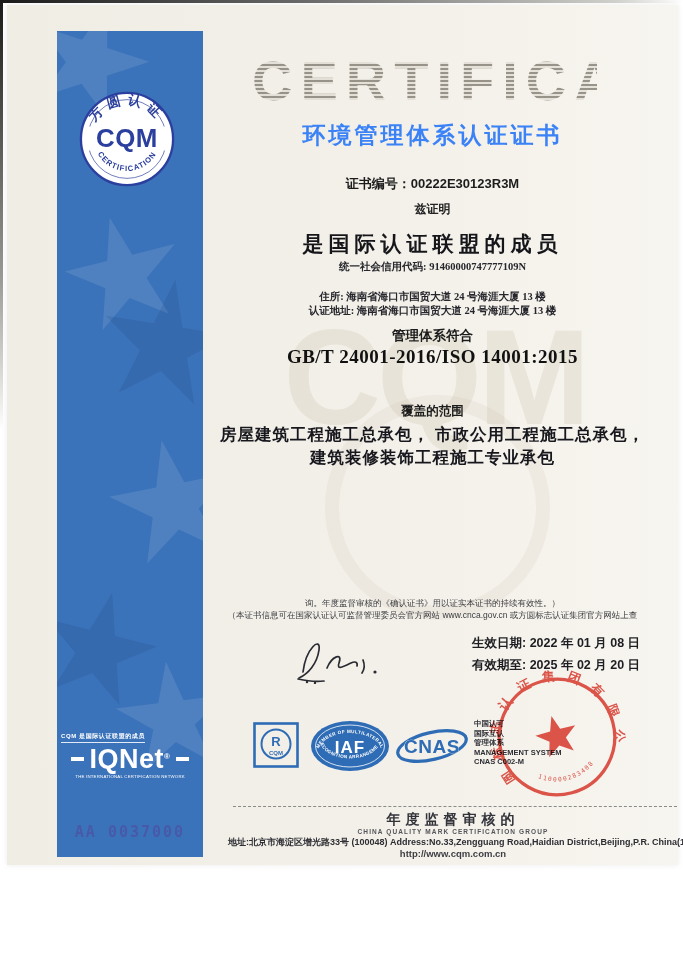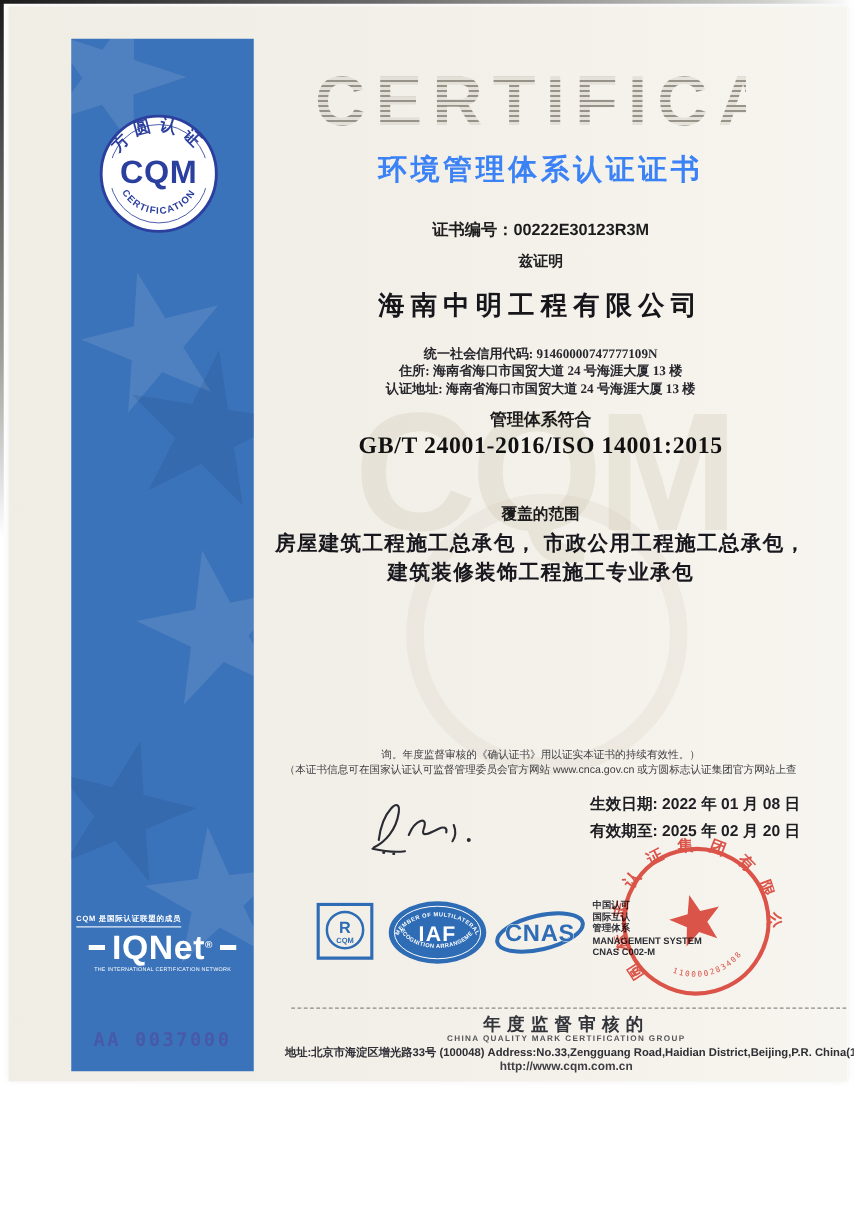--- a/index.html
+++ b/index.html
@@ -55,21 +55,21 @@
 
   
   .cjk-sans { font-family:"Liberation Sans","DejaVu Sans",sans-serif; }
   .cjk-serif { font-family:"Liberation Serif","DejaVu Serif",serif; }
   .center-col { left:205px; width:455px; text-align:center; z-index:1; }
 
   .title      { top:120px; font-size:23px; font-weight:bold; letter-spacing:3px; color:#3b82f6; }
   .certno     { top:175px; font-size:13px; color:#1c1c1c; font-weight:600; }
   .certify    { top:201px; font-size:12px; color:#222; font-weight:600; }
   .company    { top:230px; font-size:21px; letter-spacing:5px; color:#15151a; font-weight:600; }
-  .credit     { top:276px; font-size:10.5px; color:#26262c; font-weight:600; }
+  .credit     { top:260px; font-size:10.5px; color:#26262c; font-weight:600; }
   .residence  { top:290px; font-size:10.5px; color:#26262c; font-weight:600; }
   .certaddr   { top:304px; font-size:10.5px; color:#26262c; font-weight:600; }
   .conform    { top:327px; font-size:13.5px; font-weight:bold; color:#1c1c1c; }
   .standard   { top:346px; font-size:19px; font-weight:bold; color:#111; letter-spacing:0.5px; }
   .scopehead  { top:403px; font-size:12.5px; font-weight:bold; color:#1c1c1c; }
   .scope1     { top:424px; font-size:16.5px; letter-spacing:1px; color:#17171d; font-weight:600; }
   .scope2     { top:447px; font-size:16.5px; letter-spacing:1px; color:#17171d; font-weight:600;font-family:Liberation Mono, monospace; }
   .note       { top:597px; font-size:8.5px; line-height:12px; color:#3c3c40; }
 
   .dates { left:472px; top:632px; z-index:1; font-size:12.5px; color:#1d1d22;
@@ -147,21 +147,21 @@
 
   <div class="abs wm-certificate">CERTIFICATE</div>
   <div class="abs wm-cqm">CQM</div>
   <div class="abs wm-ring"></div>
 
   <div class="abs center-col title cjk-sans">环境管理体系认证证书</div>
 
   <div class="abs center-col certno"><span>证书编号：</span><span>00222E30123R3M</span></div>
 
   <div class="abs center-col certify">兹证明</div>
-  <div class="abs center-col company cjk-serif">海南中明工程有限公司</div>
+  <div class="abs center-col company cjk-serif">是国际认证联盟的成员</div>
   <div class="abs center-col credit cjk-serif">统一社会信用代码: 91460000747777109N</div>
   <div class="abs center-col residence cjk-serif">住所: 海南省海口市国贸大道 24 号海涯大厦 13 楼</div>
   <div class="abs center-col certaddr cjk-serif">认证地址: 海南省海口市国贸大道 24 号海涯大厦 13 楼</div>
   <div class="abs center-col conform">管理体系符合</div>
   <div class="abs center-col standard cjk-serif">GB/T 24001-2016/ISO 14001:2015</div>
   <div class="abs center-col scopehead">覆盖的范围</div>
   <div class="abs center-col scope1 cjk-serif">房屋建筑工程施工总承包， 市政公用工程施工总承包，</div>
   <div class="abs center-col scope2 cjk-serif">建筑装修装饰工程施工专业承包</div>
 
   <div class="abs center-col note">

